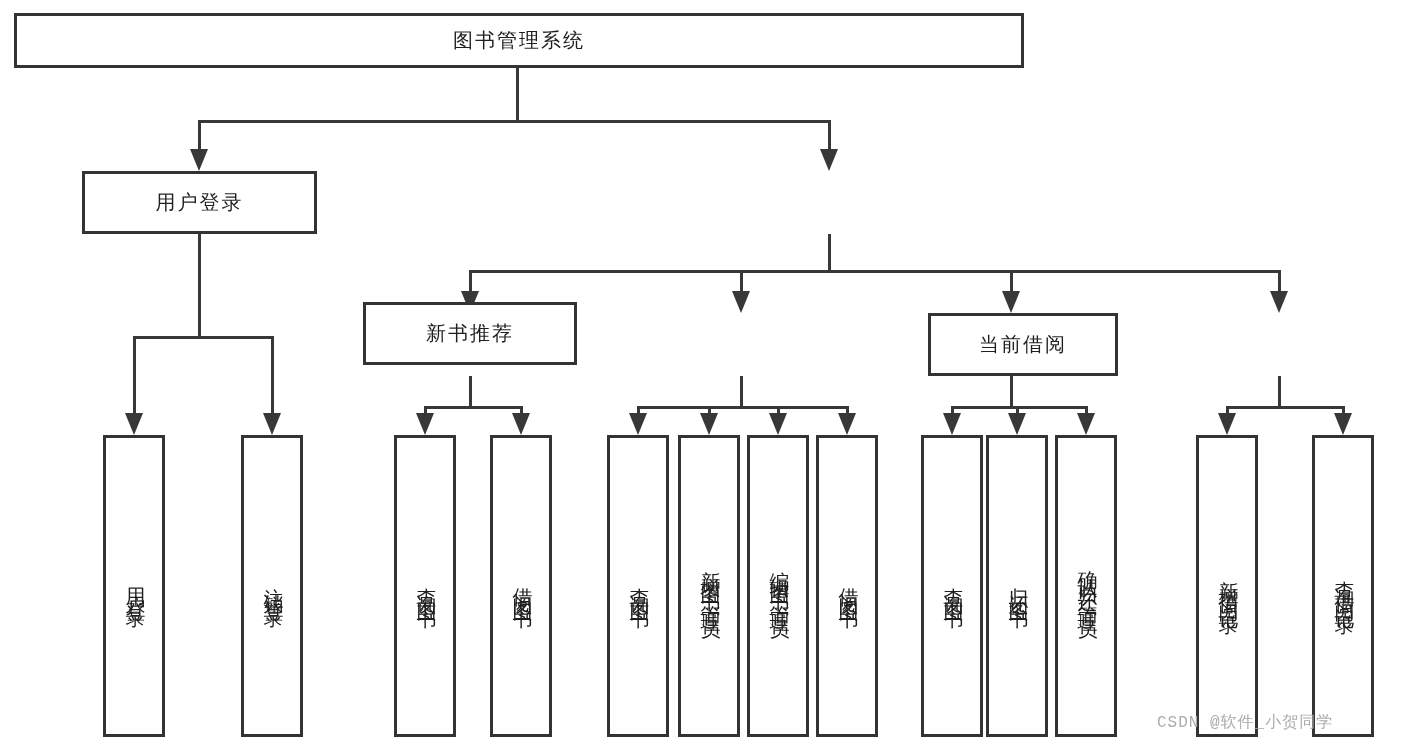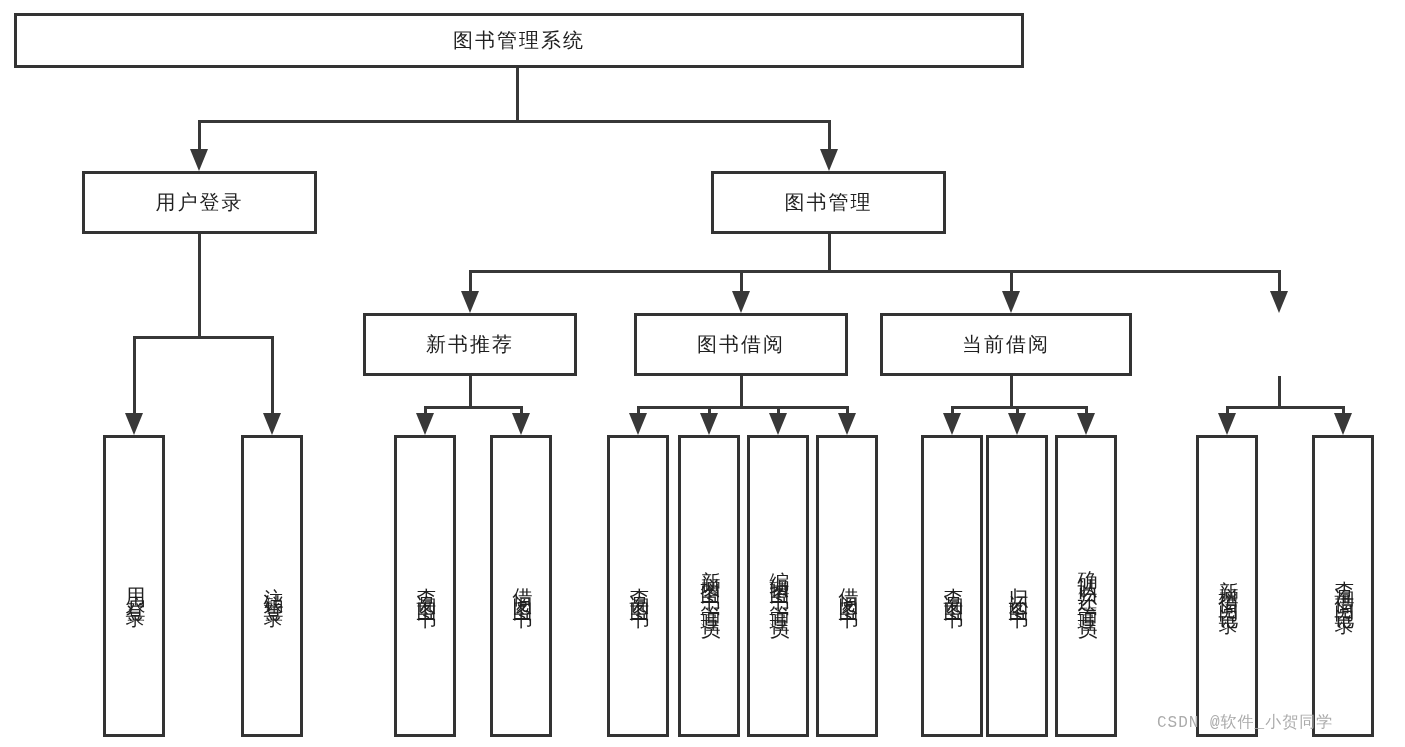--- a/index.html
+++ b/index.html
@@ -73,49 +73,43 @@
   <div class="vline" style="left:516px;top:68px;height:54px;"></div>
   <div class="hline" style="left:198px;top:120px;width:633px;"></div>
   <div class="vline" style="left:198px;top:120px;height:31px;"></div>
   <div class="vline" style="left:828px;top:120px;height:31px;"></div>
   <div class="arrow" style="left:190px;top:149px;"></div>
   <div class="arrow" style="left:820px;top:149px;"></div>
 
   <div class="node" style="left:82px;top:171px;width:235px;height:63px;">
     <span>用户登录</span>
   </div>
-  <div class="node" style="left:711px;top:171px;width:235px;height:63px;">
-    <span>图书管理</span>
-  </div>
 
   <div class="vline" style="left:198px;top:234px;height:105px;"></div>
   <div class="hline" style="left:133px;top:336px;width:141px;"></div>
   <div class="vline" style="left:133px;top:336px;height:79px;"></div>
   <div class="vline" style="left:271px;top:336px;height:79px;"></div>
   <div class="arrow" style="left:125px;top:413px;"></div>
   <div class="arrow" style="left:263px;top:413px;"></div>
 
   <div class="vline" style="left:828px;top:234px;height:39px;"></div>
   <div class="hline" style="left:469px;top:270px;width:812px;"></div>
   <div class="vline" style="left:469px;top:270px;height:23px;"></div>
   <div class="vline" style="left:740px;top:270px;height:23px;"></div>
   <div class="vline" style="left:1010px;top:270px;height:23px;"></div>
   <div class="vline" style="left:1278px;top:270px;height:23px;"></div>
   <div class="arrow" style="left:461px;top:291px;"></div>
   <div class="arrow" style="left:732px;top:291px;"></div>
   <div class="arrow" style="left:1002px;top:291px;"></div>
   <div class="arrow" style="left:1270px;top:291px;"></div>
 
-  <div class="node" style="left:363px;top:313px;width:214px;height:63px;">
+  <div class="node" style="left:363px;top:302px;width:214px;height:63px;">
     <span>新书推荐</span>
   </div>
-  <div class="node" style="left:634px;top:313px;width:214px;height:63px;">
-    <span>图书借阅</span>
-  </div>
-  <div class="node" style="left:880px;top:313px;width:252px;height:63px;">
+  <div class="node" style="left:928px;top:313px;width:190px;height:63px;">
     <span>当前借阅</span>
   </div>
 
   <div class="vline" style="left:469px;top:376px;height:33px;"></div>
   <div class="vline" style="left:740px;top:376px;height:33px;"></div>
   <div class="vline" style="left:1010px;top:376px;height:33px;"></div>
   <div class="vline" style="left:1278px;top:376px;height:33px;"></div>
 
   <div class="hline" style="left:424px;top:406px;width:99px;"></div>
   <div class="hline" style="left:637px;top:406px;width:212px;"></div>

